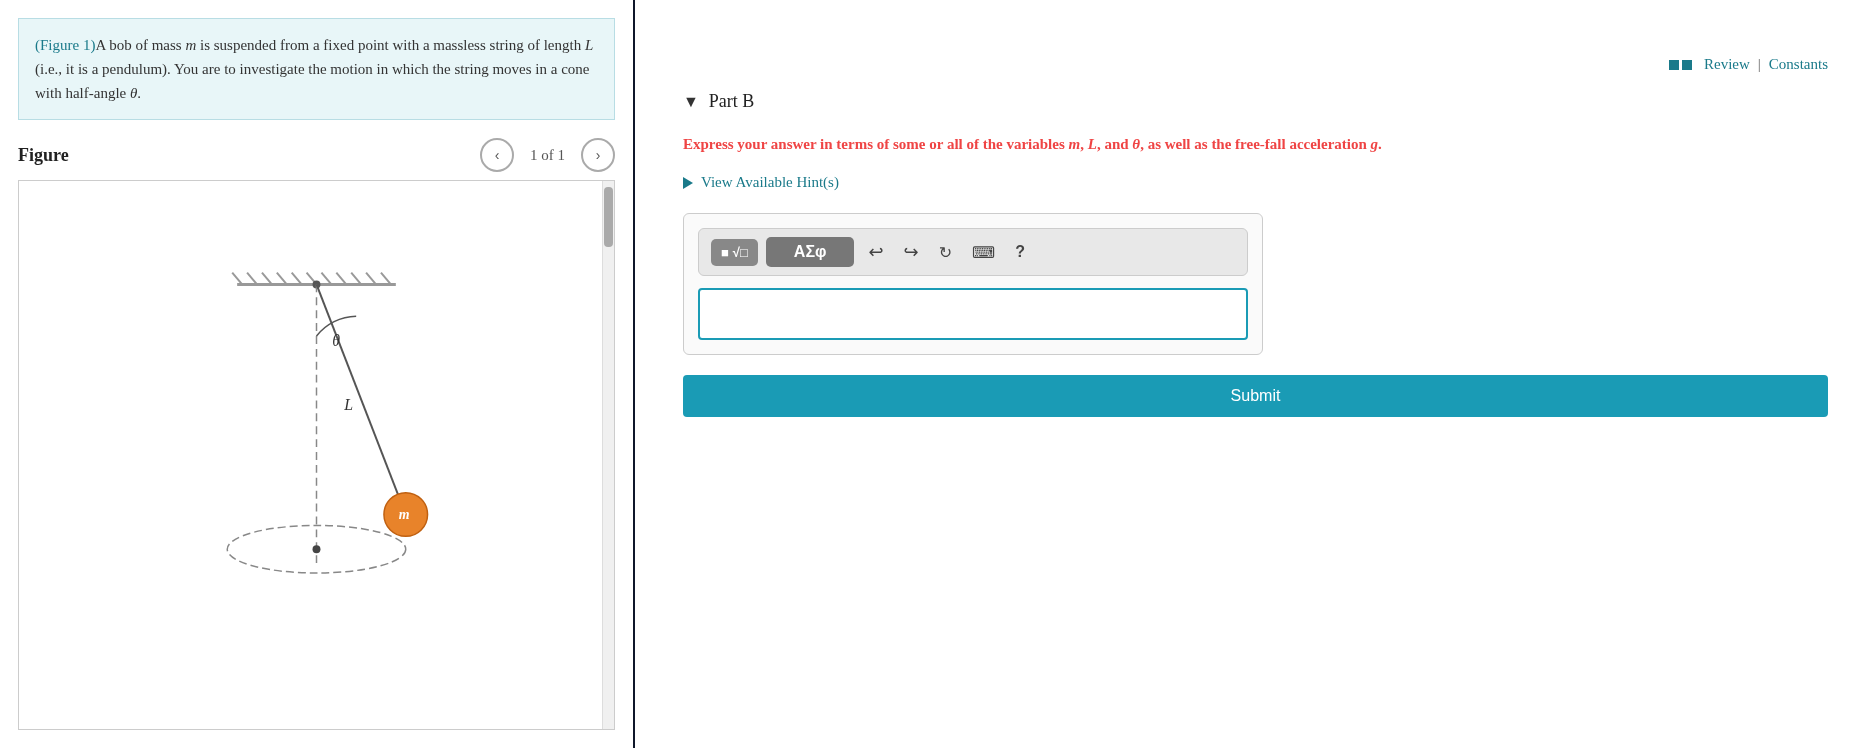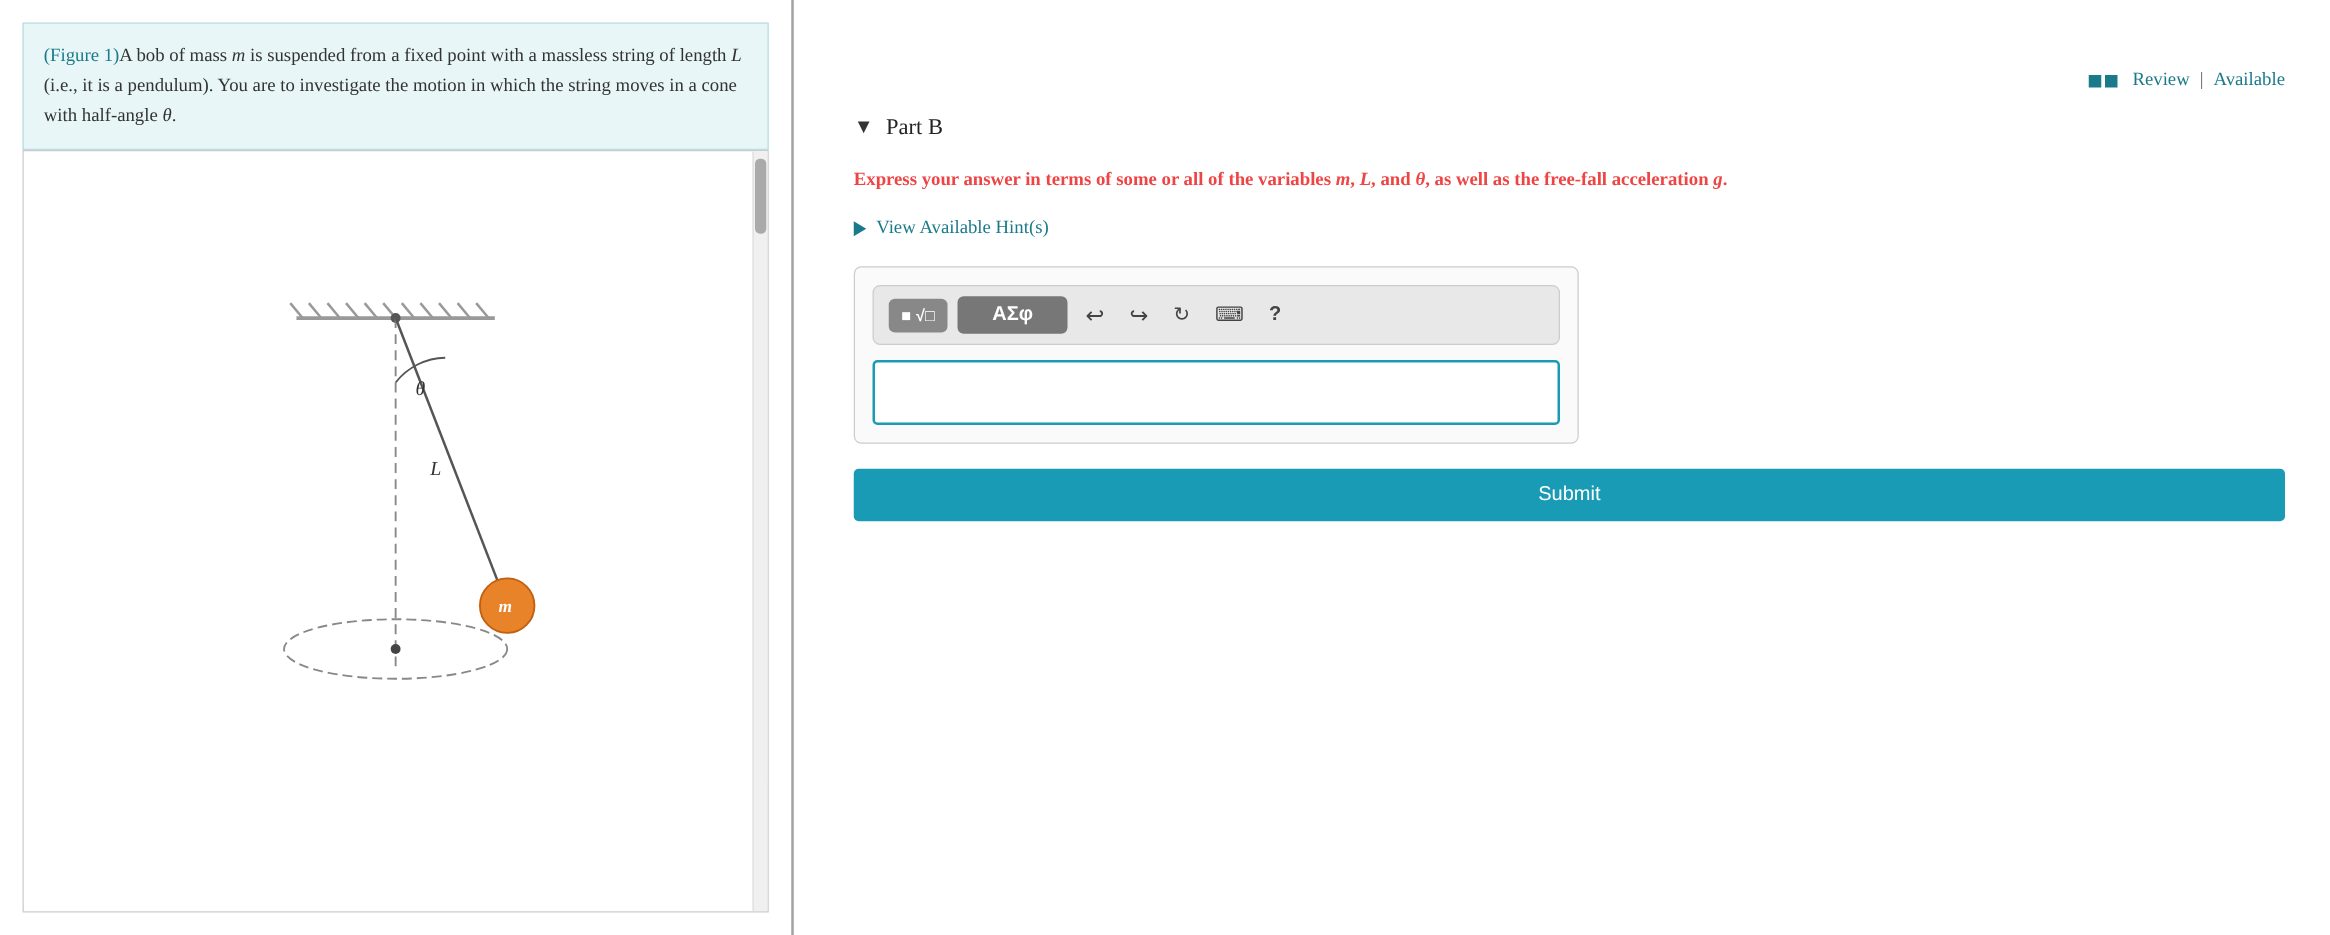--- a/index.html
+++ b/index.html
@@ -11,21 +11,21 @@
       width: 1864px;
       height: 748px;
       overflow: hidden;
       display: flex;
     }
 
     
     .left-panel {
       width: 635px;
       height: 748px;
-      border-right: 2px solid #a3a3a3;
+      border-right: 2px solid #0f172a;
       display: flex;
       flex-direction: column;
       overflow: hidden;
       padding: 0;
     }
 
     .problem-statement {
       background: #e8f6f8;
       border: 1px solid #b8dde4;
       margin: 18px 18px 0 18px;
@@ -284,20 +284,26 @@
   </style>
 </head>
 <body>
 
 <div class="left-panel">
 
   <div class="problem-statement">
     <a class="figure-link" href="#">(Figure 1)</a><span>A bob of mass <em>m</em> is suspended from a fixed point with a massless string of length <em>L</em> (i.e., it is a pendulum). You are to investigate the motion in which the string moves in a cone with half-angle <em>θ</em>.</span>
   </div>
 
+  <div class="figure-section">
+    <span class="figure-title">Figure</span>
+    <button class="nav-btn">‹</button>
+    <span class="page-indicator">1 of 1</span>
+    <button class="nav-btn">›</button>
+  </div>
 
   <div class="figure-container">
     
     <svg class="figure-svg" viewBox="0 0 600 400">
 
       <rect width="600" height="400" fill="white"></rect>
 
       <line x1="220" y1="28" x2="380" y2="28" stroke="#999" stroke-width="3"></line>
 
       <line x1="225" y1="28" x2="215" y2="16" stroke="#999" stroke-width="2"></line>
@@ -342,21 +348,21 @@
 
 <div class="right-panel">
 
   <div class="top-links">
     <span class="review-icon">
       <span class="review-square"></span>
       <span class="review-square"></span>
     </span>
     <a class="top-link" href="#">Review</a>
     <span class="top-separator">|</span>
-    <a class="top-link" href="#">Available</a>
+    <a class="top-link" href="#">Constants</a>
   </div>
 
   <div class="part-header">
     <span class="part-arrow">▼</span>
     <span class="part-title">Part B</span>
   </div>
 
 
   <div class="answer-instructions">
     <span>Express your answer in terms of some or all of the variables <em>m</em>, <em>L</em>, and <em>θ</em>, as well as the free-fall acceleration <em>g</em>.</span>

